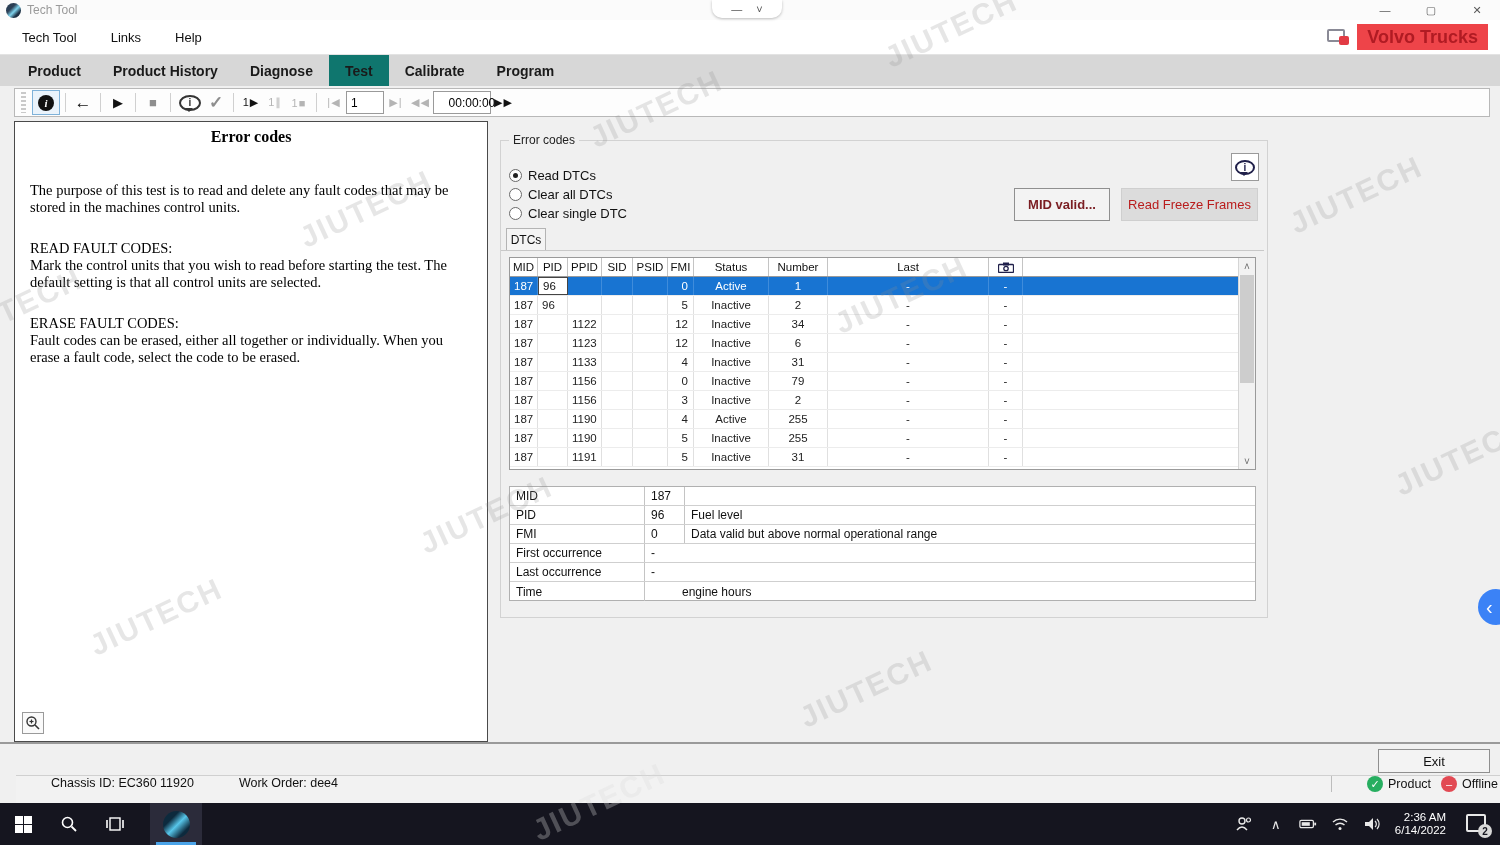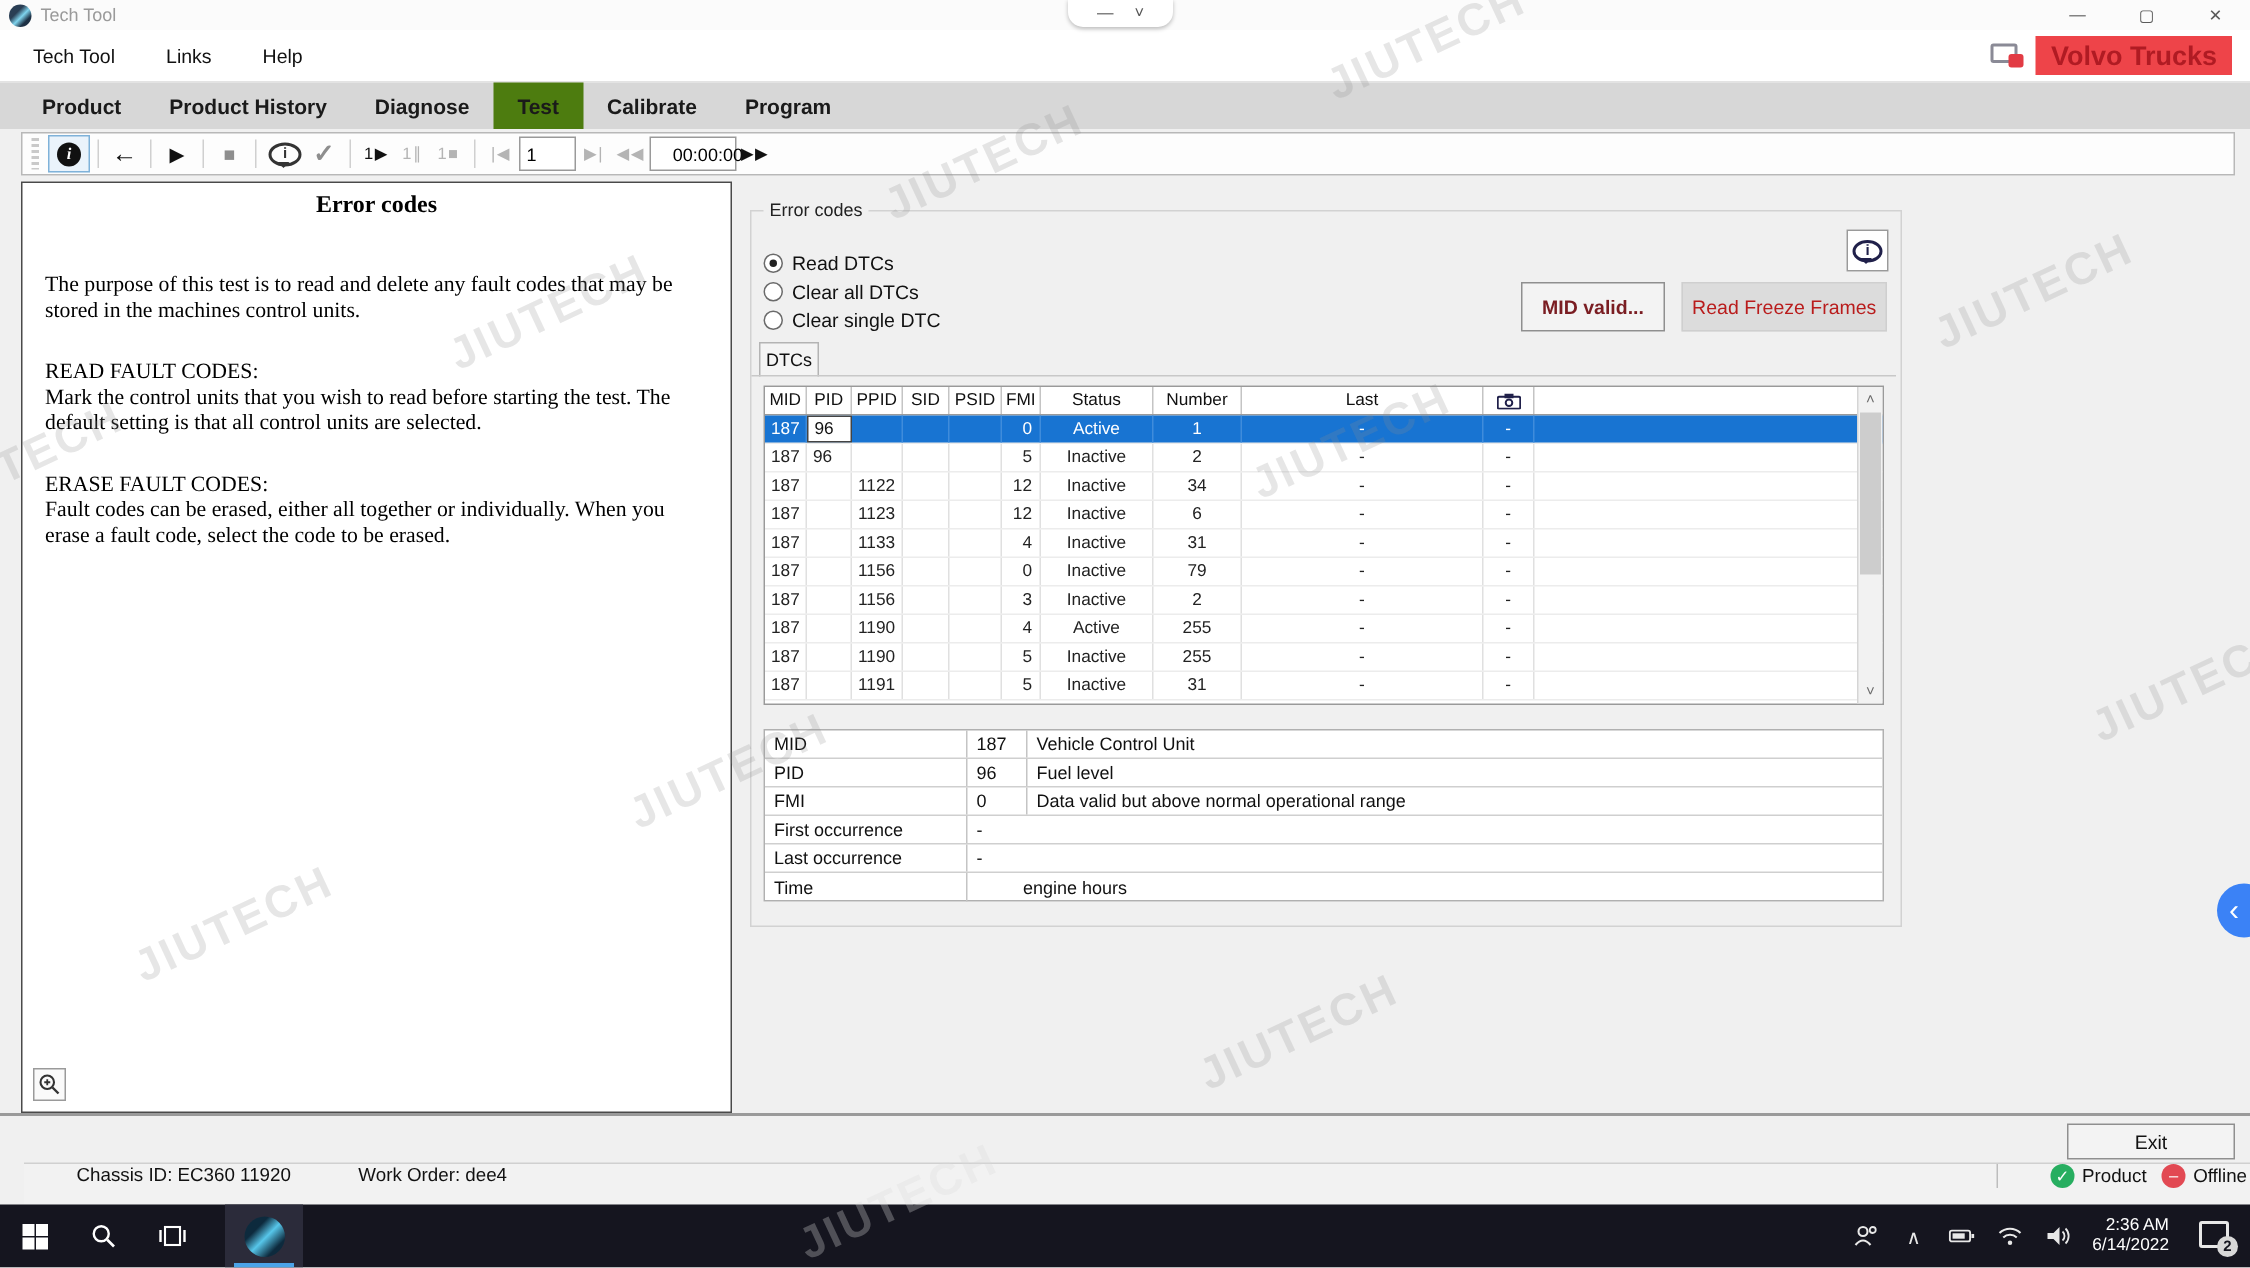--- a/index.html
+++ b/index.html
@@ -23,21 +23,21 @@
   .menubar-right { margin-left:auto; display:flex; align-items:center; gap:8px; margin-right:12px; }
   .comm-icon { width:22px; height:16px; position:relative; }
   .comm-icon .scr { position:absolute; left:0; top:0; width:18px; height:13px; border:2px solid #8a8a96; border-radius:2px; background:#fff; }
   .comm-icon .dot { position:absolute; right:0; bottom:0; width:10px; height:9px; background:#e23b44; border-radius:2px; }
   .volvo-btn { min-width:92px; height:26px; background:#ee4449; color:#b01b23; font-weight:bold; font-size:18px;
     display:flex; align-items:center; justify-content:center; padding:0 10px; }
 
   
   .tabbar { position:absolute; left:0; top:55px; width:1500px; height:31px; background:#d7d7d7; display:flex; align-items:stretch; padding-left:12px; }
   .tab { display:flex; align-items:center; padding:0 16px; font-size:14px; font-weight:bold; color:#1a1a1a; }
-  .tab.active { background:#4d7c0f; }
+  .tab.active { background:#0f766e; }
 
   
   .toolbar { position:absolute; left:14px; top:88px; width:1476px; height:29px; background:#fdfdfd; border:1px solid #b8b8b8;
     display:flex; align-items:center; padding-left:2px; }
   .grip { width:5px; height:21px; margin:0 4px; background:repeating-linear-gradient(to bottom,#c9c9c9 0 2px,transparent 2px 4px); }
   .tb-sep { width:1px; height:19px; background:#d0d0d0; margin:0 5px; }
   .tb-btn { min-width:24px; height:23px; display:flex; align-items:center; justify-content:center; font-size:13px; padding:0 3px; }
   .tb-btn.black { color:#111; } .tb-btn.gray { color:#8e8e8e; } .tb-btn.dis { color:#b4b4b4; }
   .tb-btn.big { font-size:17px; font-weight:bold; } .tb-btn.small { font-size:11px; letter-spacing:1px; }
   .tb-circle-wrap { width:28px; height:25px; border:1px solid #7fb2d9; background:#eaf3fb; display:flex; align-items:center; justify-content:center; margin-left:2px; }
@@ -404,21 +404,20 @@
         <div class="arr up">˄</div>
         <div class="thumb"></div>
         <div class="arr down">˅</div>
       </div>
     </div>
 
     <div class="details" id="details-table">
         <div class="drow">
           <div class="dlabel">MID</div>
           <div class="dvalue">187</div>
-          <div class="ddesc">Vehicle Control Unit</div>
         </div>
         <div class="drow">
           <div class="dlabel">PID</div>
           <div class="dvalue">96</div>
           <div class="ddesc">Fuel level</div>
         </div>
         <div class="drow">
           <div class="dlabel">FMI</div>
           <div class="dvalue">0</div>
           <div class="ddesc">Data valid but above normal operational range</div>

